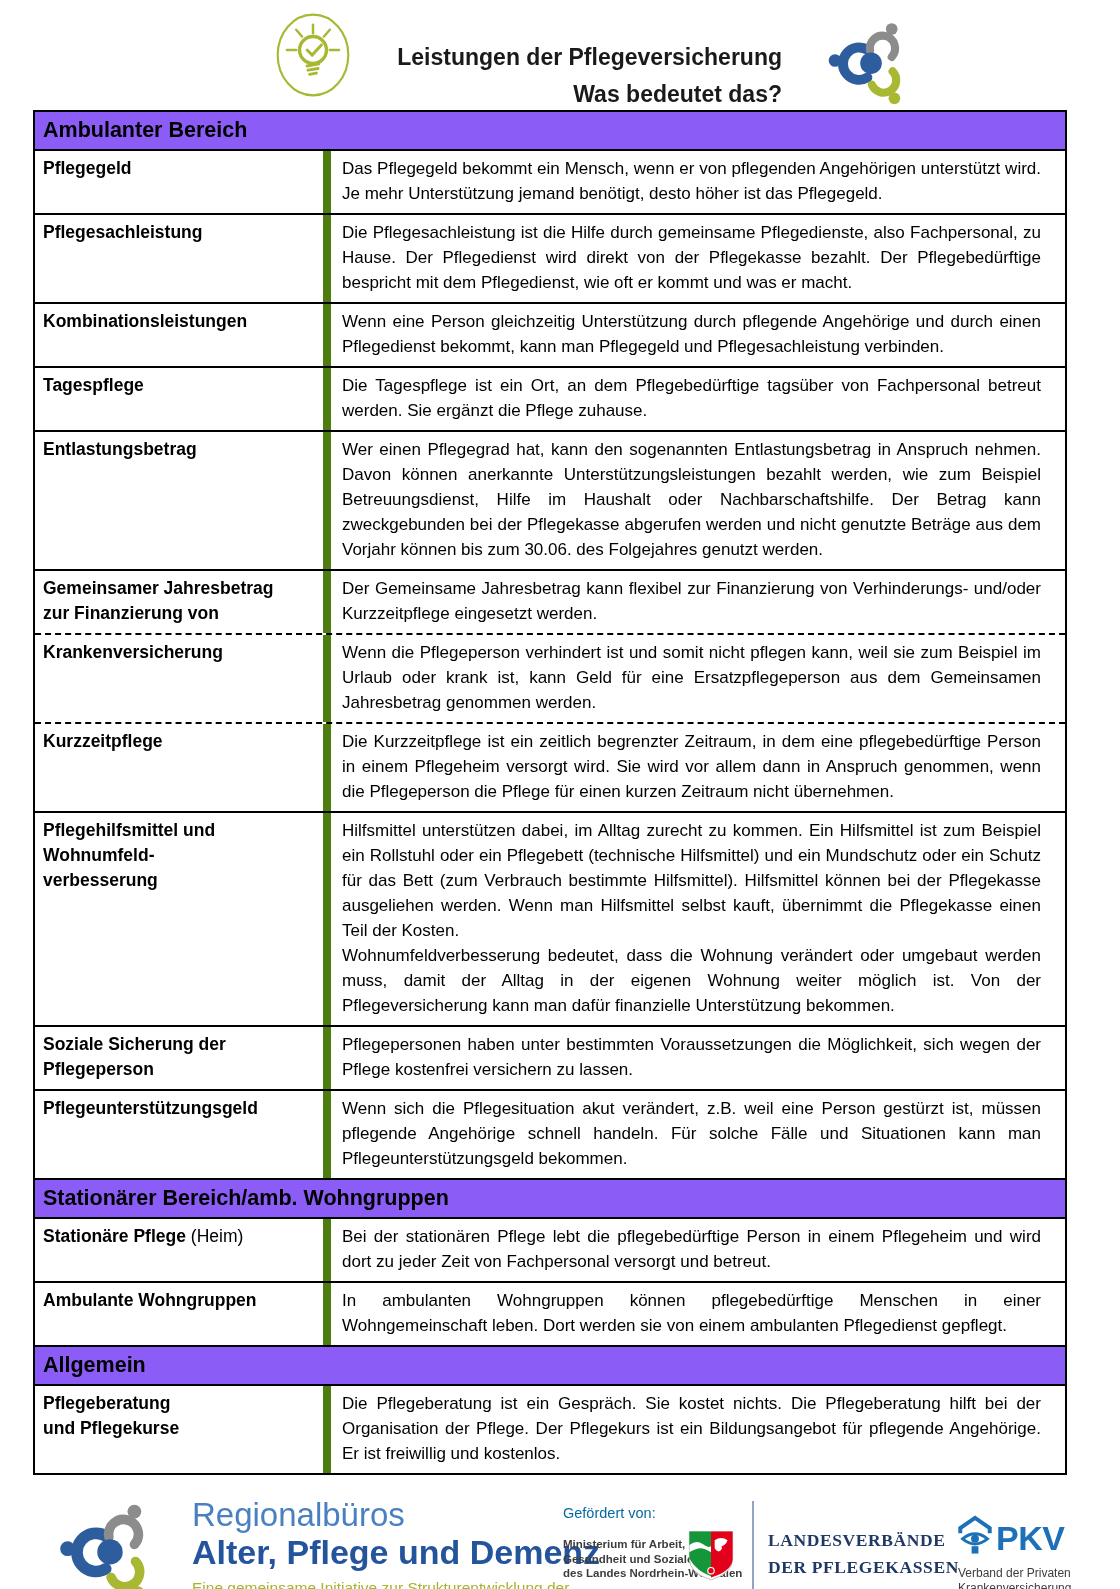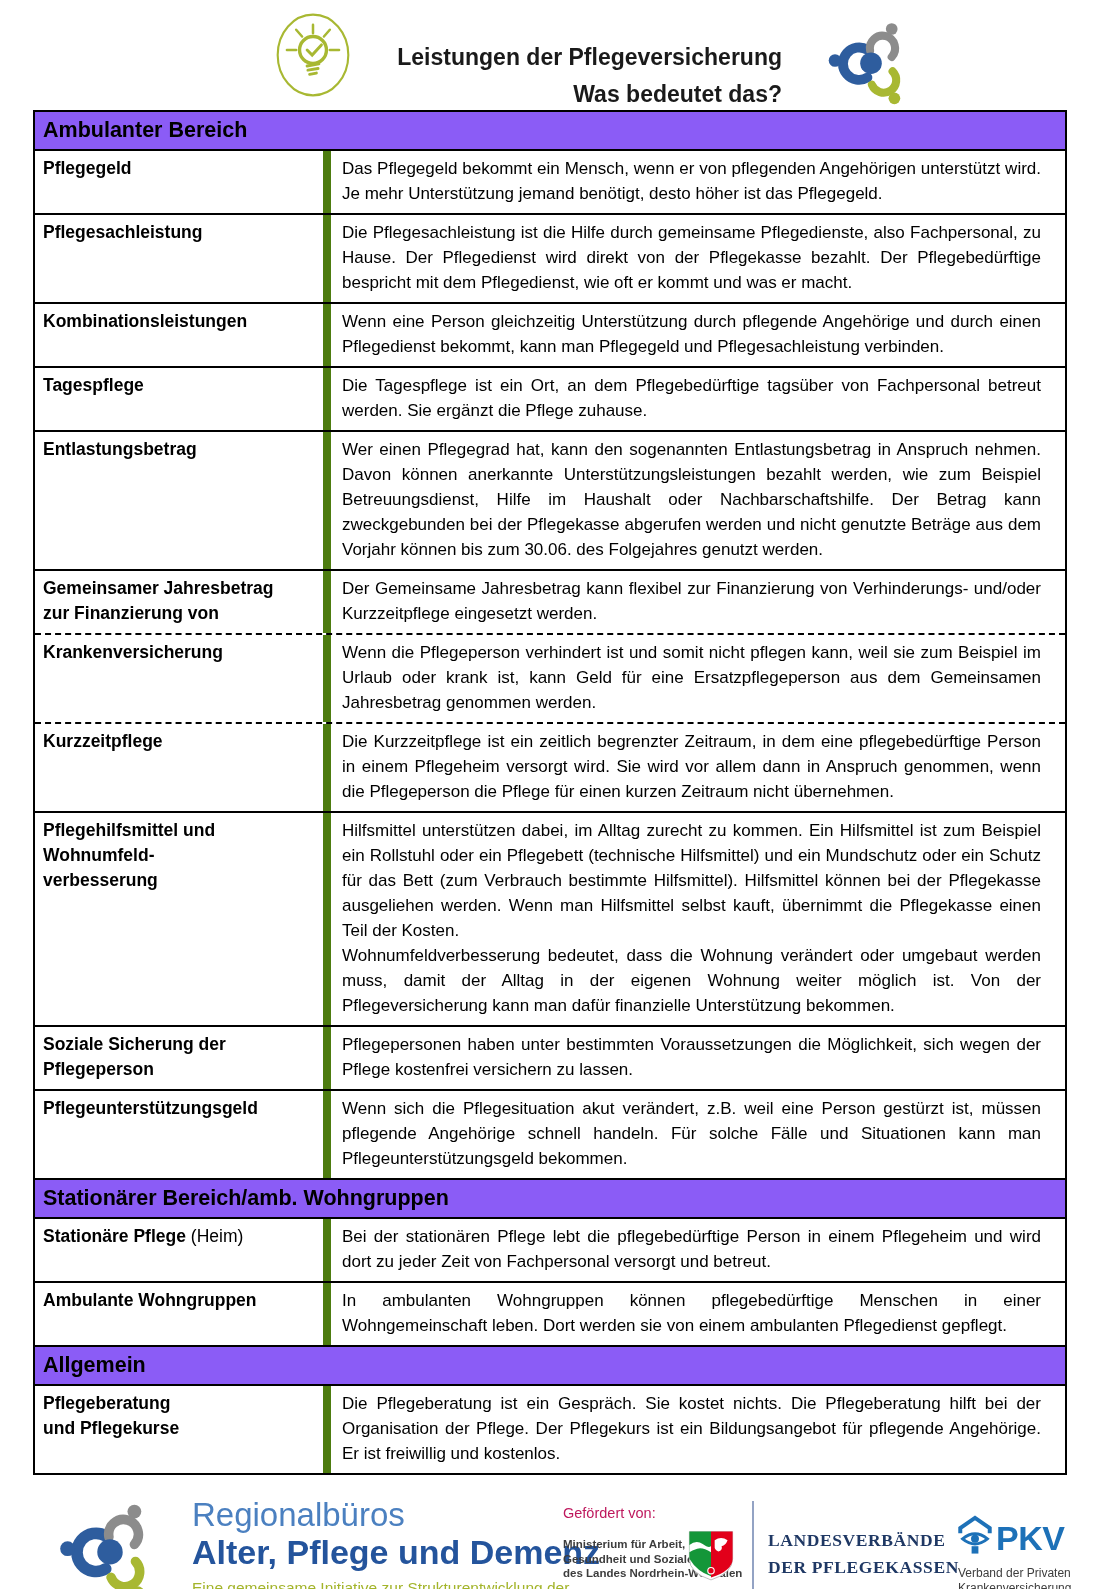--- a/index.html
+++ b/index.html
@@ -33,21 +33,21 @@
     flex:1;padding:5px 24px 7px 11px;font-size:17px;line-height:25px;
     text-align:justify;white-space:pre-line;
   }
   
   .footer{position:relative;height:132px;margin-top:16px;}
   .reg-logo{position:absolute;left:44px;top:10px;}
   .reg-text{position:absolute;left:192px;top:6px;width:520px;}
   .reg-line1{font-size:33px;line-height:36px;color:#4b80c0;}
   .reg-line2{font-size:34px;line-height:38px;font-weight:bold;color:#24549c;}
   .reg-sub{font-size:15.5px;line-height:21px;color:#a3b42a;margin-top:6px;}
-  .gefoerdert{position:absolute;left:563px;top:14px;font-size:14.5px;color:#be185d;text-align:center;}
+  .gefoerdert{position:absolute;left:563px;top:14px;font-size:14.5px;color:#0369a1;text-align:center;}
   .ministerium{position:absolute;left:563px;top:46px;font-size:11.5px;font-weight:bold;
     line-height:14.5px;color:#3d3d3d;white-space:pre-line;}
   .nrw{position:absolute;left:688px;top:38px;}
   .vdivider{position:absolute;left:752px;top:10px;width:2px;height:100px;background:#93a3c4;}
   .landesverbaende{position:absolute;left:768px;top:36px;
     font-family:"Liberation Serif",serif;font-size:17.5px;font-weight:bold;
     letter-spacing:0.6px;line-height:27px;color:#1f3864;}
   .pkv{position:absolute;left:958px;top:24px;}
   .pkv-row{display:flex;align-items:center;gap:4px;}
   .pkv-abbr{font-size:34px;font-weight:bold;color:#1d71b8;letter-spacing:-0.5px;}

